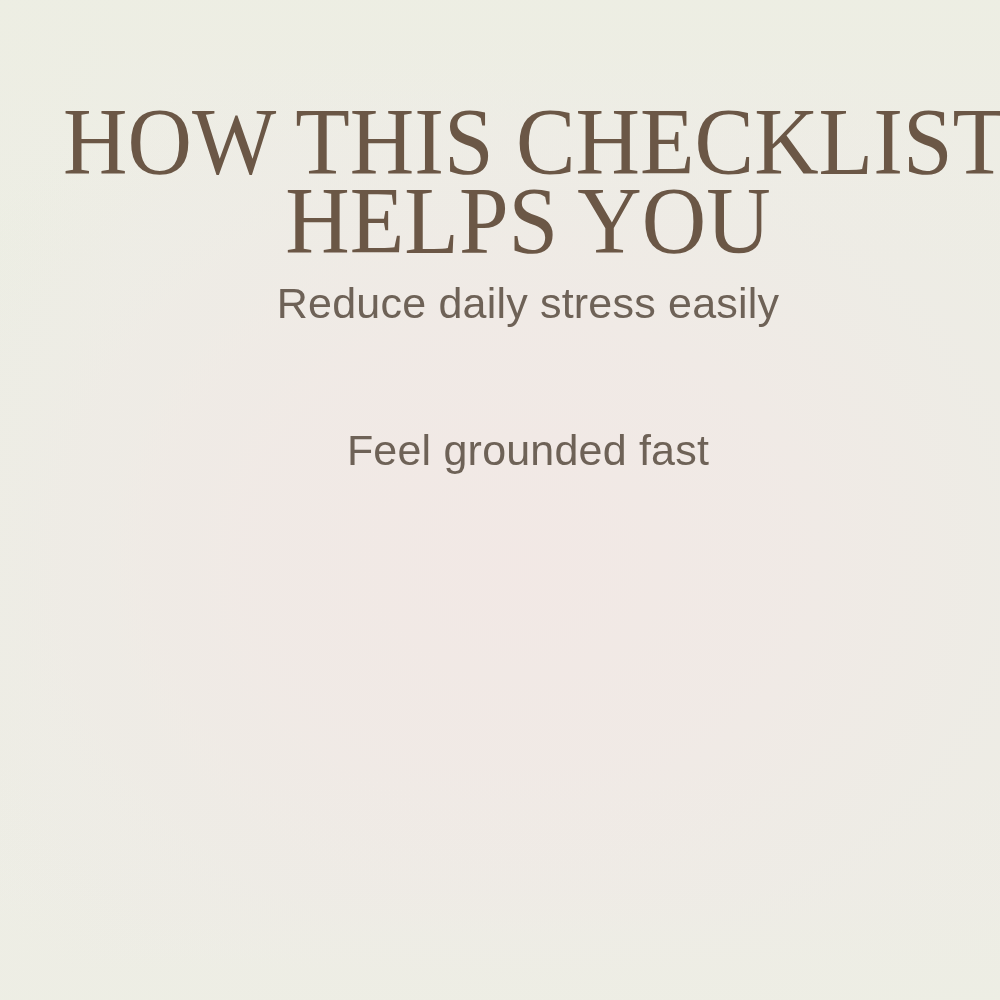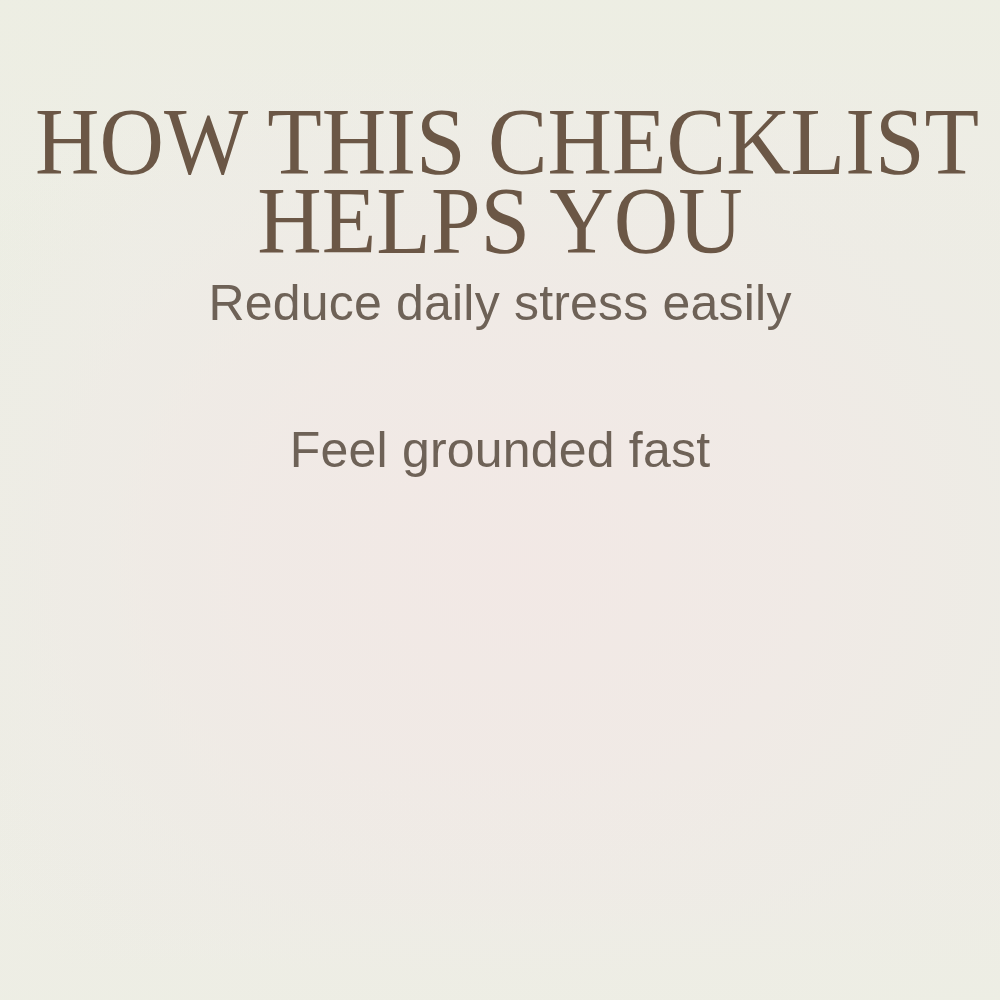--- a/index.html
+++ b/index.html
@@ -16,20 +16,21 @@
   }
 
   
   #poster {
     position: relative;
     width: 1000px;
     height: 1000px;
     box-sizing: border-box;
     background-color: #EDEDE4;
     overflow: hidden;
+    padding-left: 28px;
   }
 
   .bg-layer {
     position: absolute;
     inset: 0;
     pointer-events: none;
   }
 
   
   .bg-glow-center {
@@ -131,21 +132,21 @@
 
   .benefit-item:last-child {
     margin-bottom: 0;
   }
 
   .benefit-text {
     display: inline-block;
     color: #6E6257;
     font-family: "Liberation Sans", "DejaVu Sans", sans-serif;
     font-weight: 400;
-    font-size: 50px;
+    font-size: 43px;
     line-height: 49px;
     letter-spacing: 0.2px;
     white-space: nowrap;
     -webkit-font-smoothing: antialiased;
   }
 </style>
 </head>
 <body>
 
 <div id="poster">

